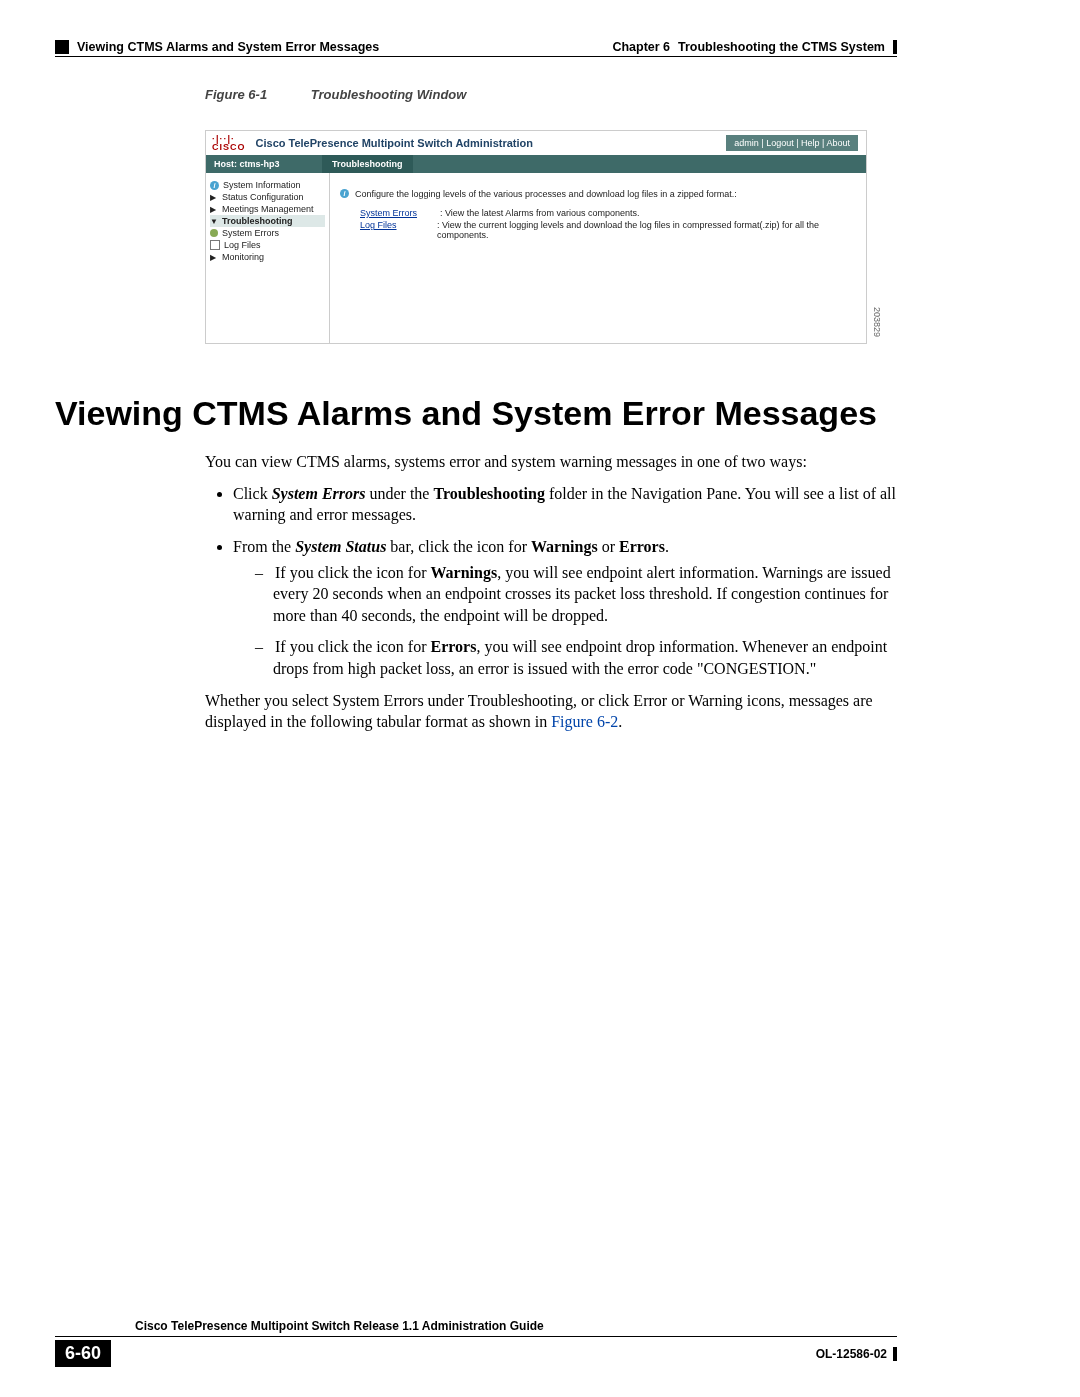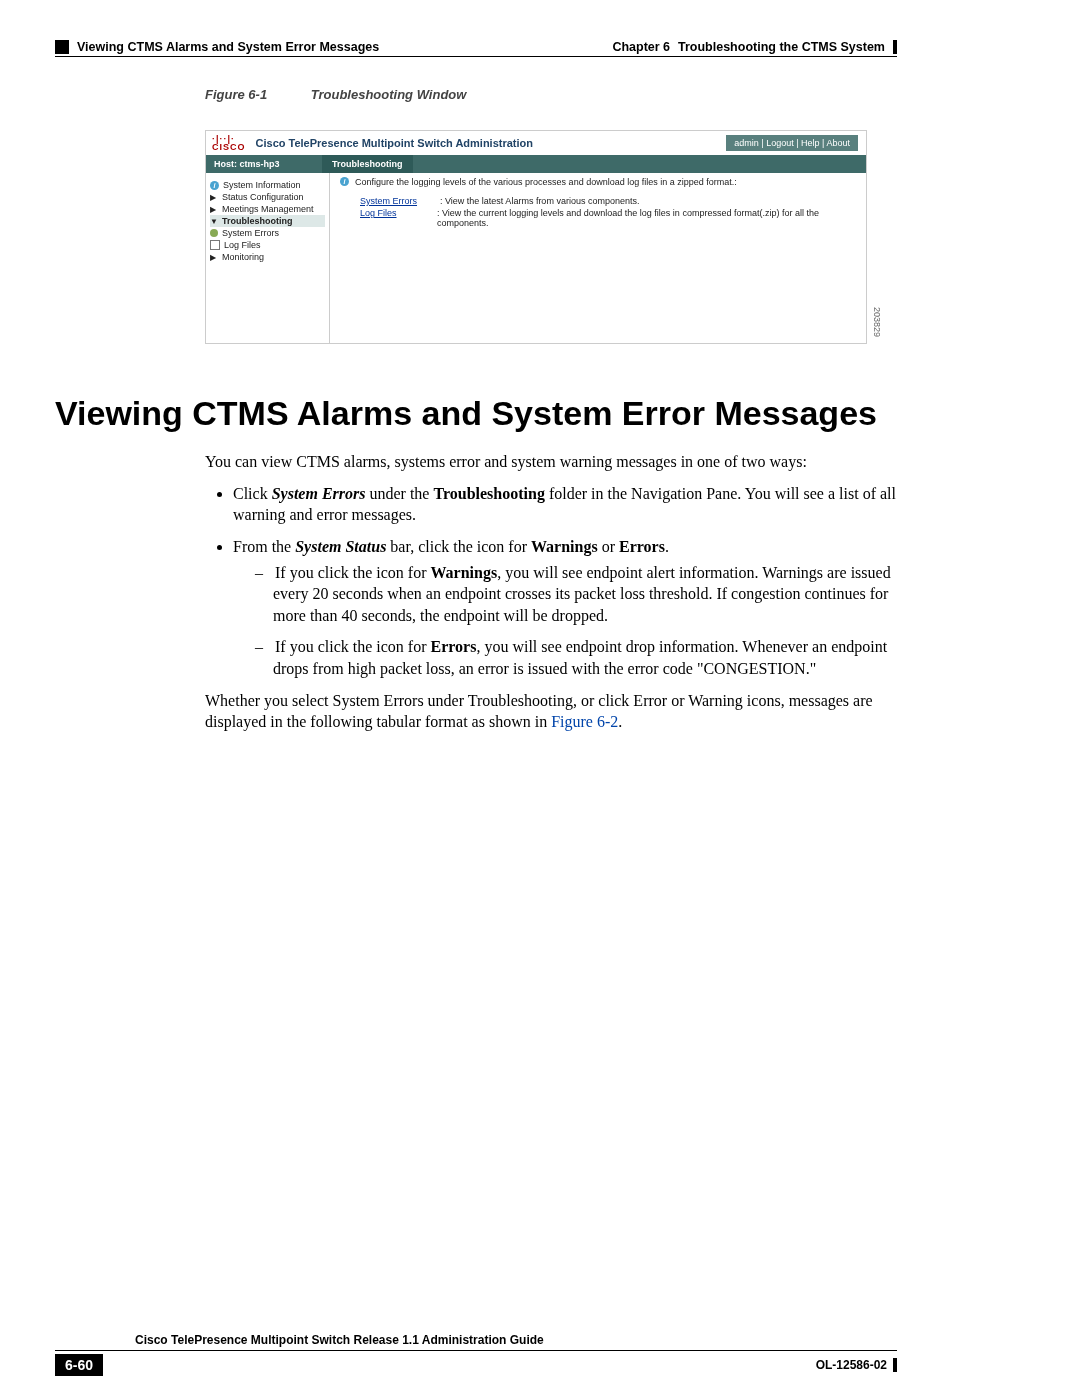--- a/index.html
+++ b/index.html
@@ -143,21 +143,21 @@
   .sub { padding-left: 14px; }
   .file-ico {
     width:8px;height:8px;border:1px solid #777;display:inline-block;background:#fff;
   }
   .gear-ico {
     width:8px;height:8px;border-radius:50%;background:#8a5;display:inline-block;
   }
 
   .content {
     flex: 1;
-    padding: 4px 10px;
+    padding: 16px 10px;
     font-size: 9px;
   }
   .content .desc {
     display:flex;align-items:flex-start;gap:6px;margin-bottom:8px;
   }
   .content .row { display:flex; padding:1px 0 1px 20px; }
   .content .lnk { color:#003399; text-decoration:underline; width:80px; }
   .content .rtxt { color:#222; }
   .side-num {
     position:absolute; right:-16px; bottom:6px;
@@ -182,36 +182,36 @@
   ul.dash { list-style: none; padding-left: 40px; margin:4px 0 10px 0; }
   ul.dash li::before { content: "–"; position: relative; left:-18px; margin-right:-10px; }
   ul li { margin-bottom: 10px; }
   .xref { color: #0044aa; }
 
   
   .footer {
     position: absolute;
     left: 55px;
     right: 55px;
-    bottom: 21px;
+    bottom: 30px;
     font-family: Arial, Helvetica, sans-serif;
     margin-top: 40px;
   }
   .footer .guide-line {
     font-size: 12px;
     font-weight: bold;
     border-bottom: 1px solid #000;
     padding: 0 0 3px 80px;
   }
   .footer .bottom {
     display:flex; justify-content:space-between; align-items:center;
     padding-top:3px;
   }
   .pagenum-box {
-    background:#000; color:#fff; font-weight:bold; font-size:14px;
+    background:#000; color:#fff; font-weight:bold; font-size:18px;
     padding:3px 10px;
   }
   .docnum { font-size:12px; font-weight:bold; display:flex; align-items:center; gap:6px; }
 </style>
 </head>
 <body>
 
 <div class="page">
 
   <div class="top-header">

